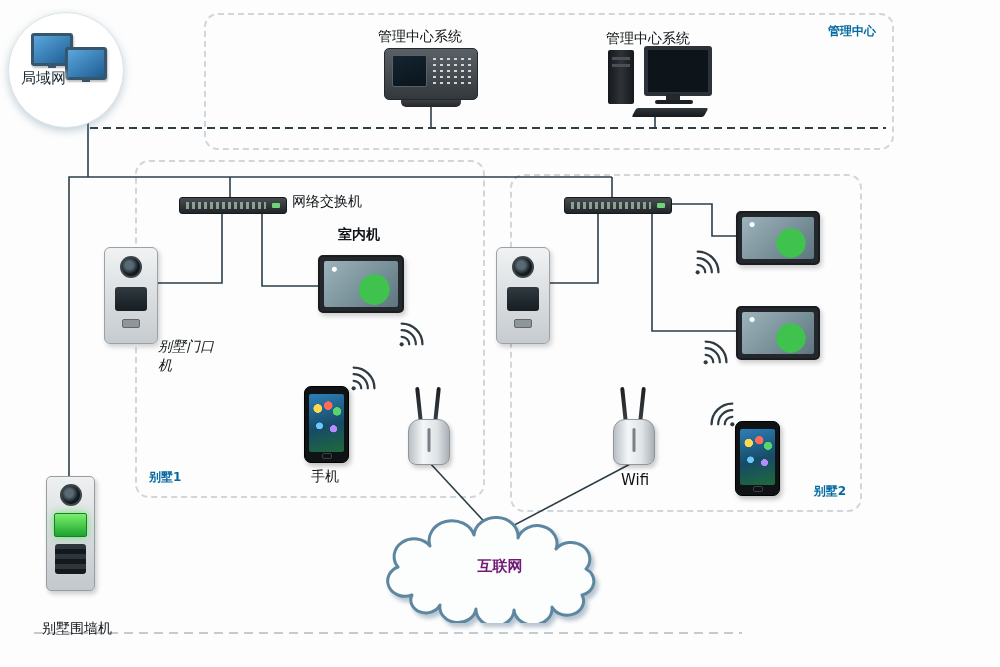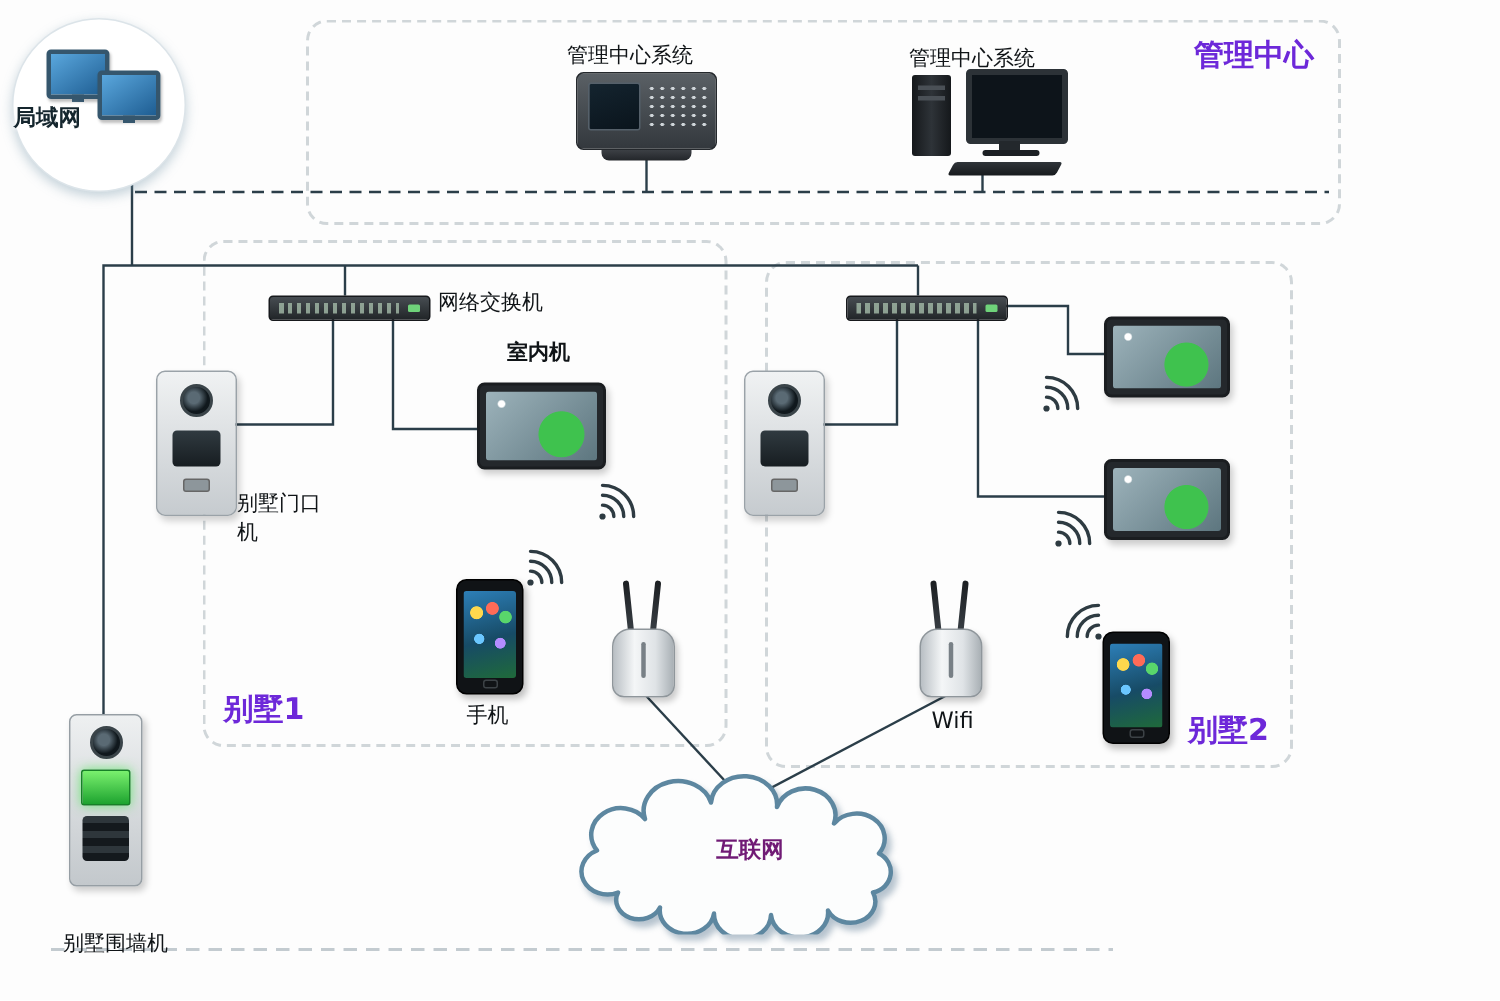--- a/index.html
+++ b/index.html
@@ -3,29 +3,29 @@
 <meta charset="utf-8">
 <style>
   html,body{margin:0;padding:0;background:#fff;}
   .canvas{position:relative;width:1000px;height:667px;background:#fdfdfd;overflow:hidden;
           font-family:"DejaVu Sans","Liberation Sans",sans-serif;color:#101417;}
   .wires{position:absolute;left:0;top:0;width:1000px;height:667px;z-index:1;}
   .lbl{position:absolute;z-index:4;font-size:14px;color:#101417;}
 
   
   .gbox{position:absolute;border:2px dashed #d0d6d9;border-radius:14px;z-index:0;}
-  .gbox .title{position:absolute;font-weight:bold;font-size:20px;color:#6d28d9;text-align:right;}
+  .gbox .title{position:absolute;font-weight:bold;font-size:12px;color:#0369a1;text-align:right;}
 
   
   .lan{position:absolute;left:8px;top:12px;width:114px;height:114px;border-radius:50%;
        background:#fff;border:1px solid #dce4e9;box-shadow:0 3px 8px rgba(110,145,165,.4);z-index:3;}
   .mini-pc{position:absolute;width:36px;height:27px;border:3px solid #35566d;border-radius:3px;
        background:linear-gradient(145deg,#5aa7dd,#1e5d92);box-shadow:1px 2px 2px rgba(0,0,0,.25);}
   .mini-pc::after{content:"";position:absolute;left:38%;top:100%;width:22%;height:5px;background:#35566d;}
-  .lan-label{position:absolute;left:0;top:56px;font-size:15px;font-weight:bold;color:#15262e;
+  .lan-label{position:absolute;left:12px;top:56px;font-size:15px;font-weight:normal;color:#15262e;
        text-shadow:0 0 3px #fff,0 0 4px #fff,0 0 5px #fff;z-index:4;}
 
   
   .dev{position:absolute;z-index:3;}
 
   
   .intercom{left:384px;top:48px;width:94px;height:52px;}
   .intercom .body{position:absolute;inset:0;background:linear-gradient(180deg,#5a6065,#33383d);
        border:1px solid #24282c;border-radius:5px;}
   .intercom .screen{position:absolute;left:8%;top:14%;width:36%;height:58%;border:1px solid #55606a;
@@ -183,21 +183,21 @@
   <span class="lbl" style="left:338px;top:226px;font-weight:bold;">室内机</span>
   <div class="dev imon" style="left:318px;top:255px;width:86px;height:58px;">
     <div class="scr"></div>
   </div>
 
   <div class="dev door" style="left:104px;top:247px;">
     <div class="cam"></div>
     <div class="panel"></div>
     <div class="btn"></div>
   </div>
-  <span class="lbl" style="left:158px;top:327px;width:62px;line-height:1.35;">别墅门口机</span>
+  <span class="lbl" style="left:158px;top:337px;width:62px;line-height:1.35;font-style:italic;">别墅门口机</span>
 
   <div class="dev phone" style="left:304px;top:386px;width:43px;height:75px;">
     <div class="pscr"></div>
     <div class="hbtn"></div>
   </div>
   <span class="lbl" style="left:311px;top:468px;">手机</span>
 
   <div class="dev router" style="left:401px;top:387px;">
     <div class="ant a1"></div>
     <div class="ant a2"></div>

